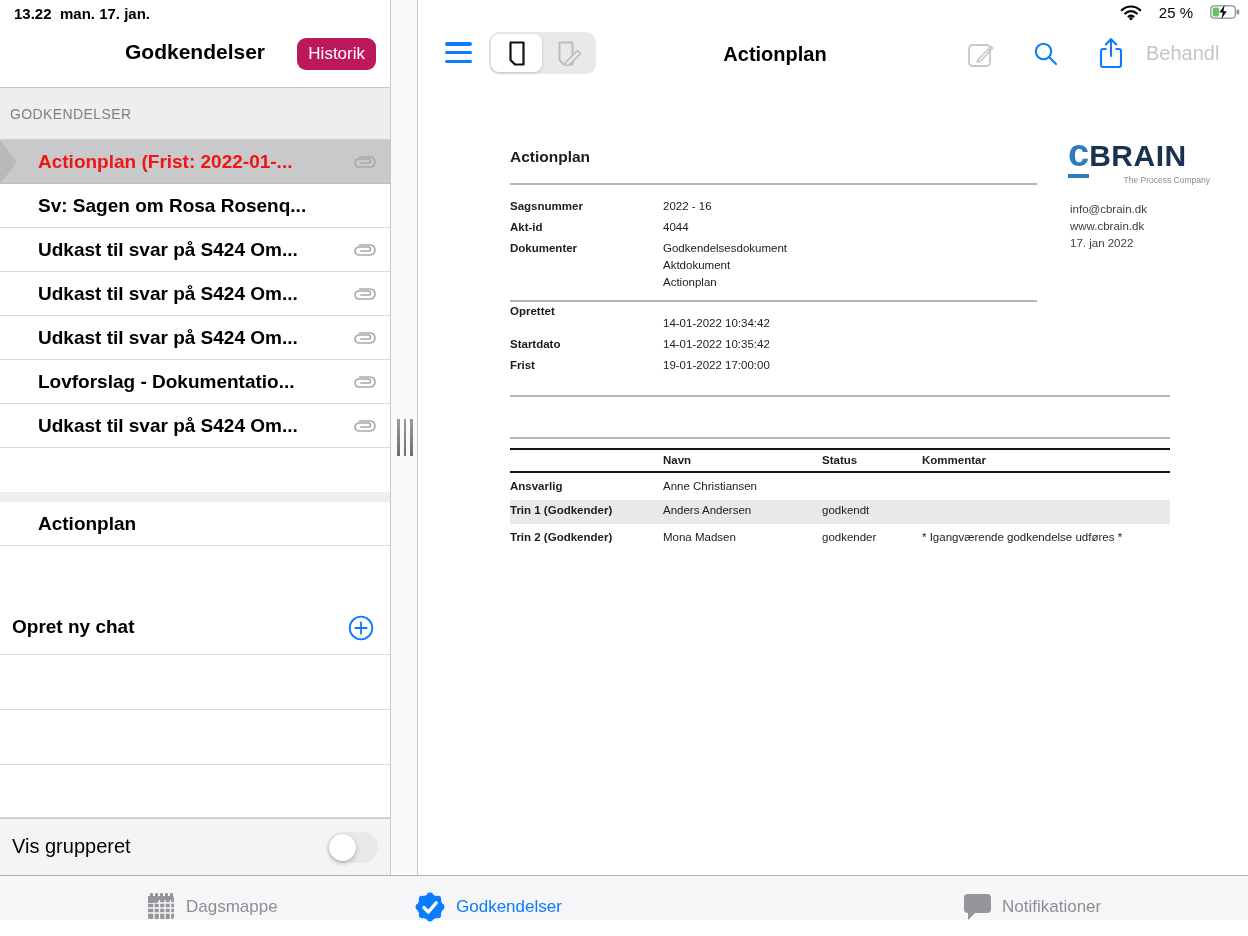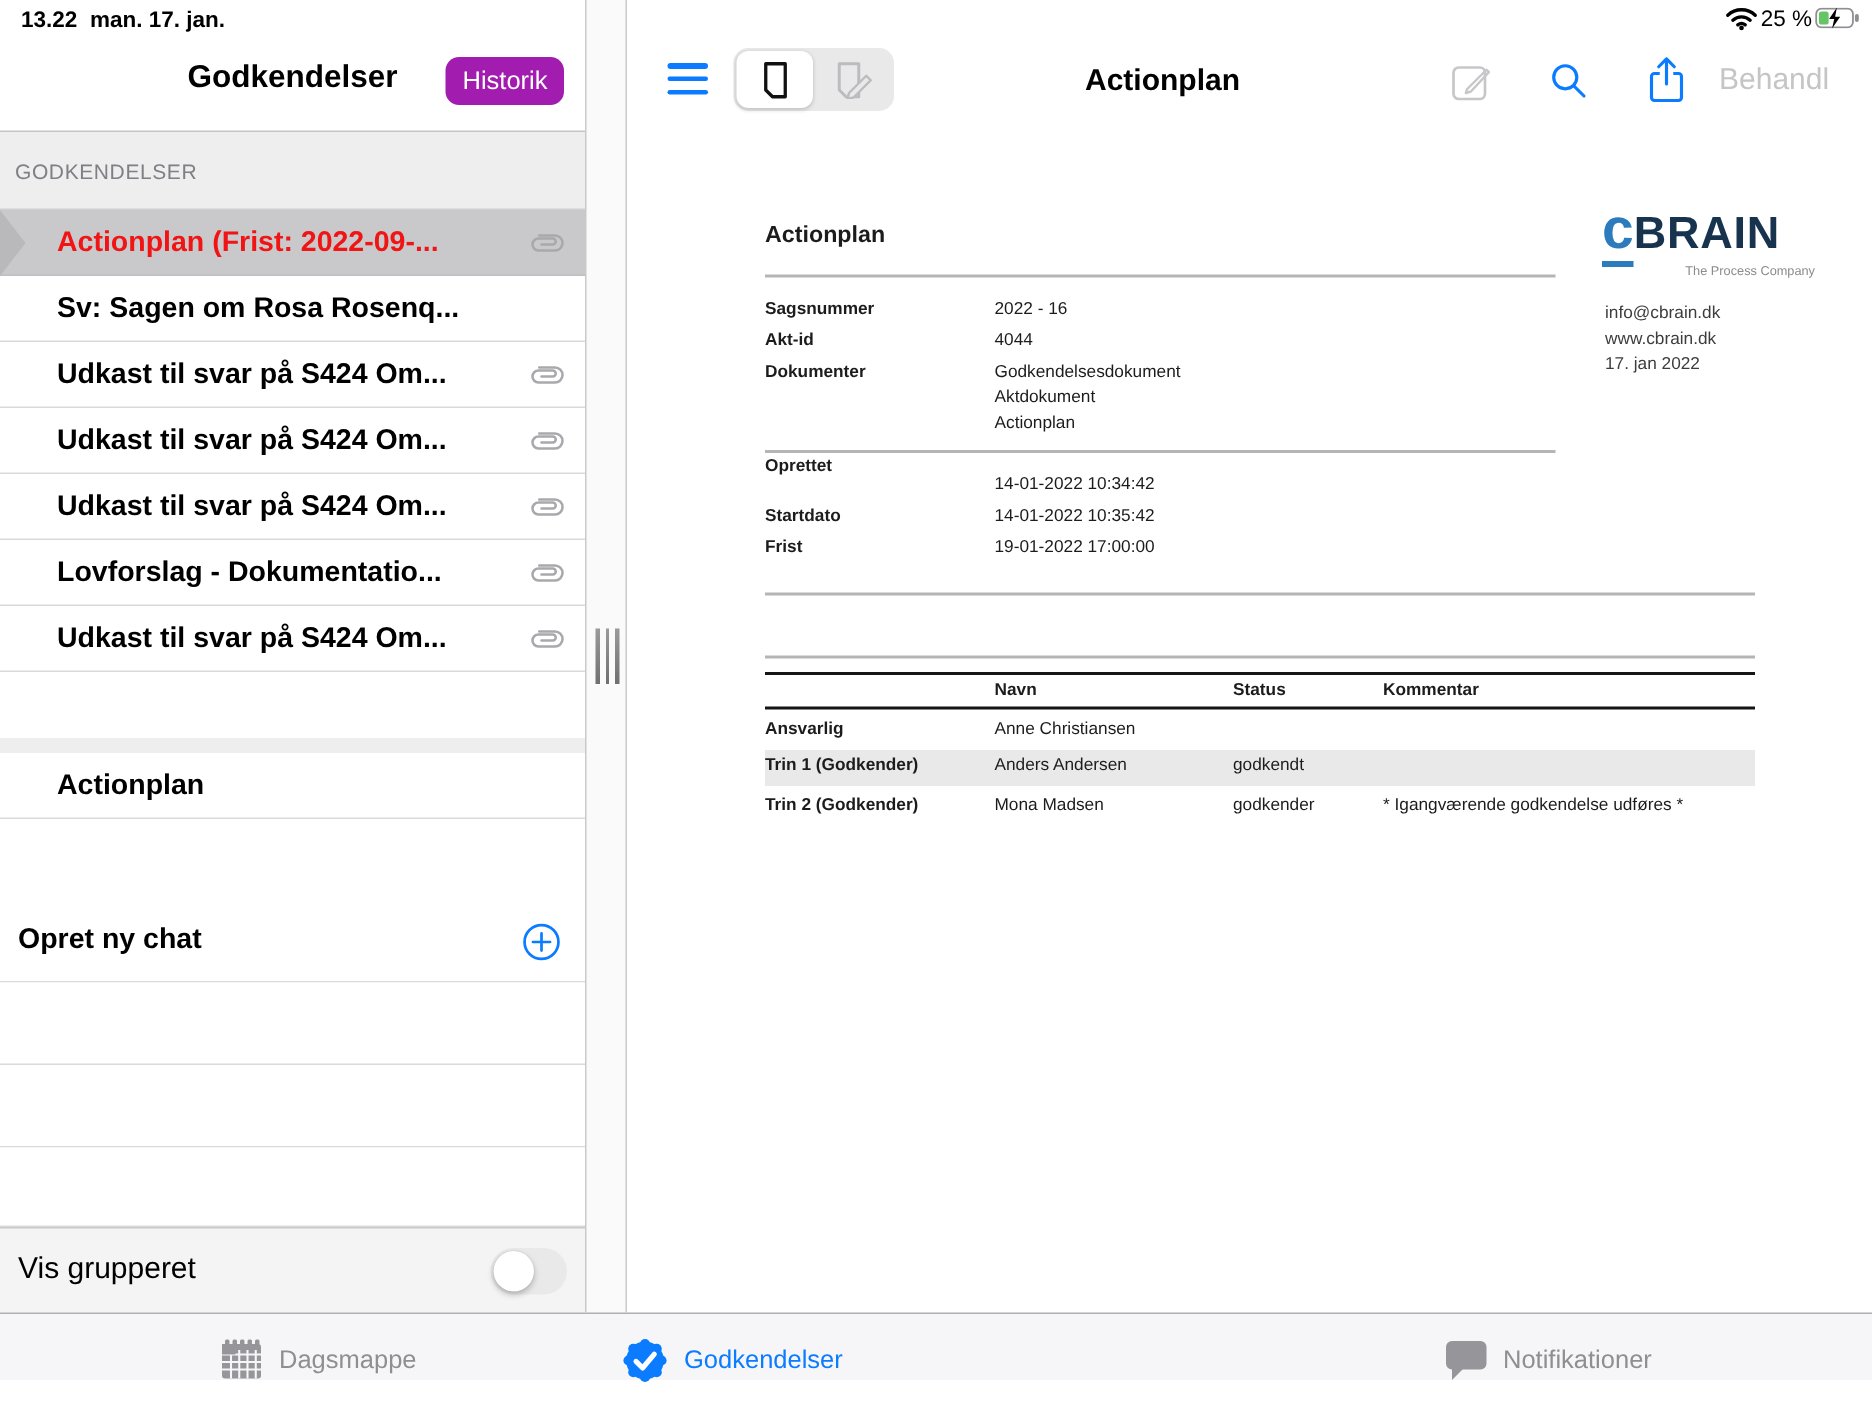--- a/index.html
+++ b/index.html
@@ -4,28 +4,28 @@
 <style>
   * { margin:0; padding:0; box-sizing:border-box; }
   html,body { width:1248px; height:936px; }
   body { font-family:"Liberation Sans","DejaVu Sans",sans-serif; background:#fff; color:#000; }
   .root { position:relative; width:1248px; height:936px; overflow:hidden; background:#fff; }
 
   
   .statusbar { position:absolute; left:0; top:0; width:1248px; height:28px; z-index:30; }
   .sb-time { position:absolute; left:14px; top:5px; font-size:15px; font-weight:700; }
   .sb-date { position:absolute; left:60px; top:5px; font-size:15px; font-weight:600; }
-  .sb-right { position:absolute; right:8px; top:3px; display:flex; align-items:center; gap:2px; }
+  .sb-right { position:absolute; right:8px; top:3px; display:flex; align-items:center; gap:17px; }
   .sb-batt-label { font-size:15px; font-weight:500; }
 
   
   .sidebar { position:absolute; left:0; top:0; width:390px; height:875px; background:#fff; }
   .side-header { position:absolute; left:0; top:0; width:390px; height:88px; border-bottom:1px solid #c6c6c8; background:#fff; }
   .side-title { position:absolute; left:0; top:40px; width:390px; text-align:center; font-size:21px; font-weight:700; }
-  .historik-btn { position:absolute; right:14px; top:38px; background:#a21caf; color:#fff; font-size:17px; padding:6px 11px; border-radius:9px; border:none; font-family:inherit; }
+  .historik-btn { position:absolute; right:14px; top:38px; background:#be185d; color:#fff; font-size:17px; padding:6px 11px; border-radius:9px; border:none; font-family:inherit; }
   .section-hd { position:absolute; left:0; width:390px; background:#eeeeef; border-bottom:1px solid #cfcfd1; color:#7f7f85; font-size:14px; letter-spacing:.4px; display:flex; align-items:center; padding-left:10px; }
   .sb-row { position:absolute; left:0; width:390px; height:44px; background:#fff; border-bottom:1px solid #dadadc; display:flex; align-items:center; }
   .sb-row-label { position:absolute; left:38px; font-size:19px; font-weight:700; white-space:nowrap; }
   .sb-row.sel { background:#c9c9cb; border-bottom:1px solid #bfbfc1; }
   .red-label { color:#f01414; }
   .sel-tri { position:absolute; left:0; top:0; width:0; height:0; border-top:22px solid transparent; border-bottom:22px solid transparent; border-left:17px solid #b9b9bb; }
   .clip { position:absolute; right:12px; top:14px; }
   .chat-row-label { position:absolute; left:12px; font-size:19px; font-weight:700; }
   .plus-wrap { position:absolute; right:16px; top:15px; }
   .empty-row { position:absolute; left:0; width:390px; background:#fff; border-bottom:1px solid #dadadc; }
@@ -111,21 +111,21 @@
   <aside class="sidebar">
     <div class="side-header">
       <div class="side-title">Godkendelser</div>
       <button class="historik-btn">Historik</button>
     </div>
 
     <div class="section-hd" style="top:88px; height:52px;">GODKENDELSER</div>
 
     <div class="sb-row sel" style="top:140px;">
       <span class="sel-tri"></span>
-      <span class="sb-row-label red-label">Actionplan (Frist: 2022-09-...</span>
+      <span class="sb-row-label red-label">Actionplan (Frist: 2022-01-...</span>
       <svg class="clip" width="26" height="16" viewBox="0 0 26 16">
           <path d="M7.5 3 H18 a5 5 0 0 1 0 10 H7 a4 4 0 0 1 0 -8 H16.5 a2 2 0 0 1 0 4 H9" fill="none" stroke="#a9a9ad" stroke-width="1.7" stroke-linecap="round"></path>
         </svg>
     </div>
     <div class="sb-row" style="top:184px;">
       <span class="sb-row-label">Sv: Sagen om Rosa Rosenq...</span>
     </div>
     <div class="sb-row" style="top:228px;">
       <span class="sb-row-label">Udkast til svar på S424 Om...</span>
       <svg class="clip" width="26" height="16" viewBox="0 0 26 16">

